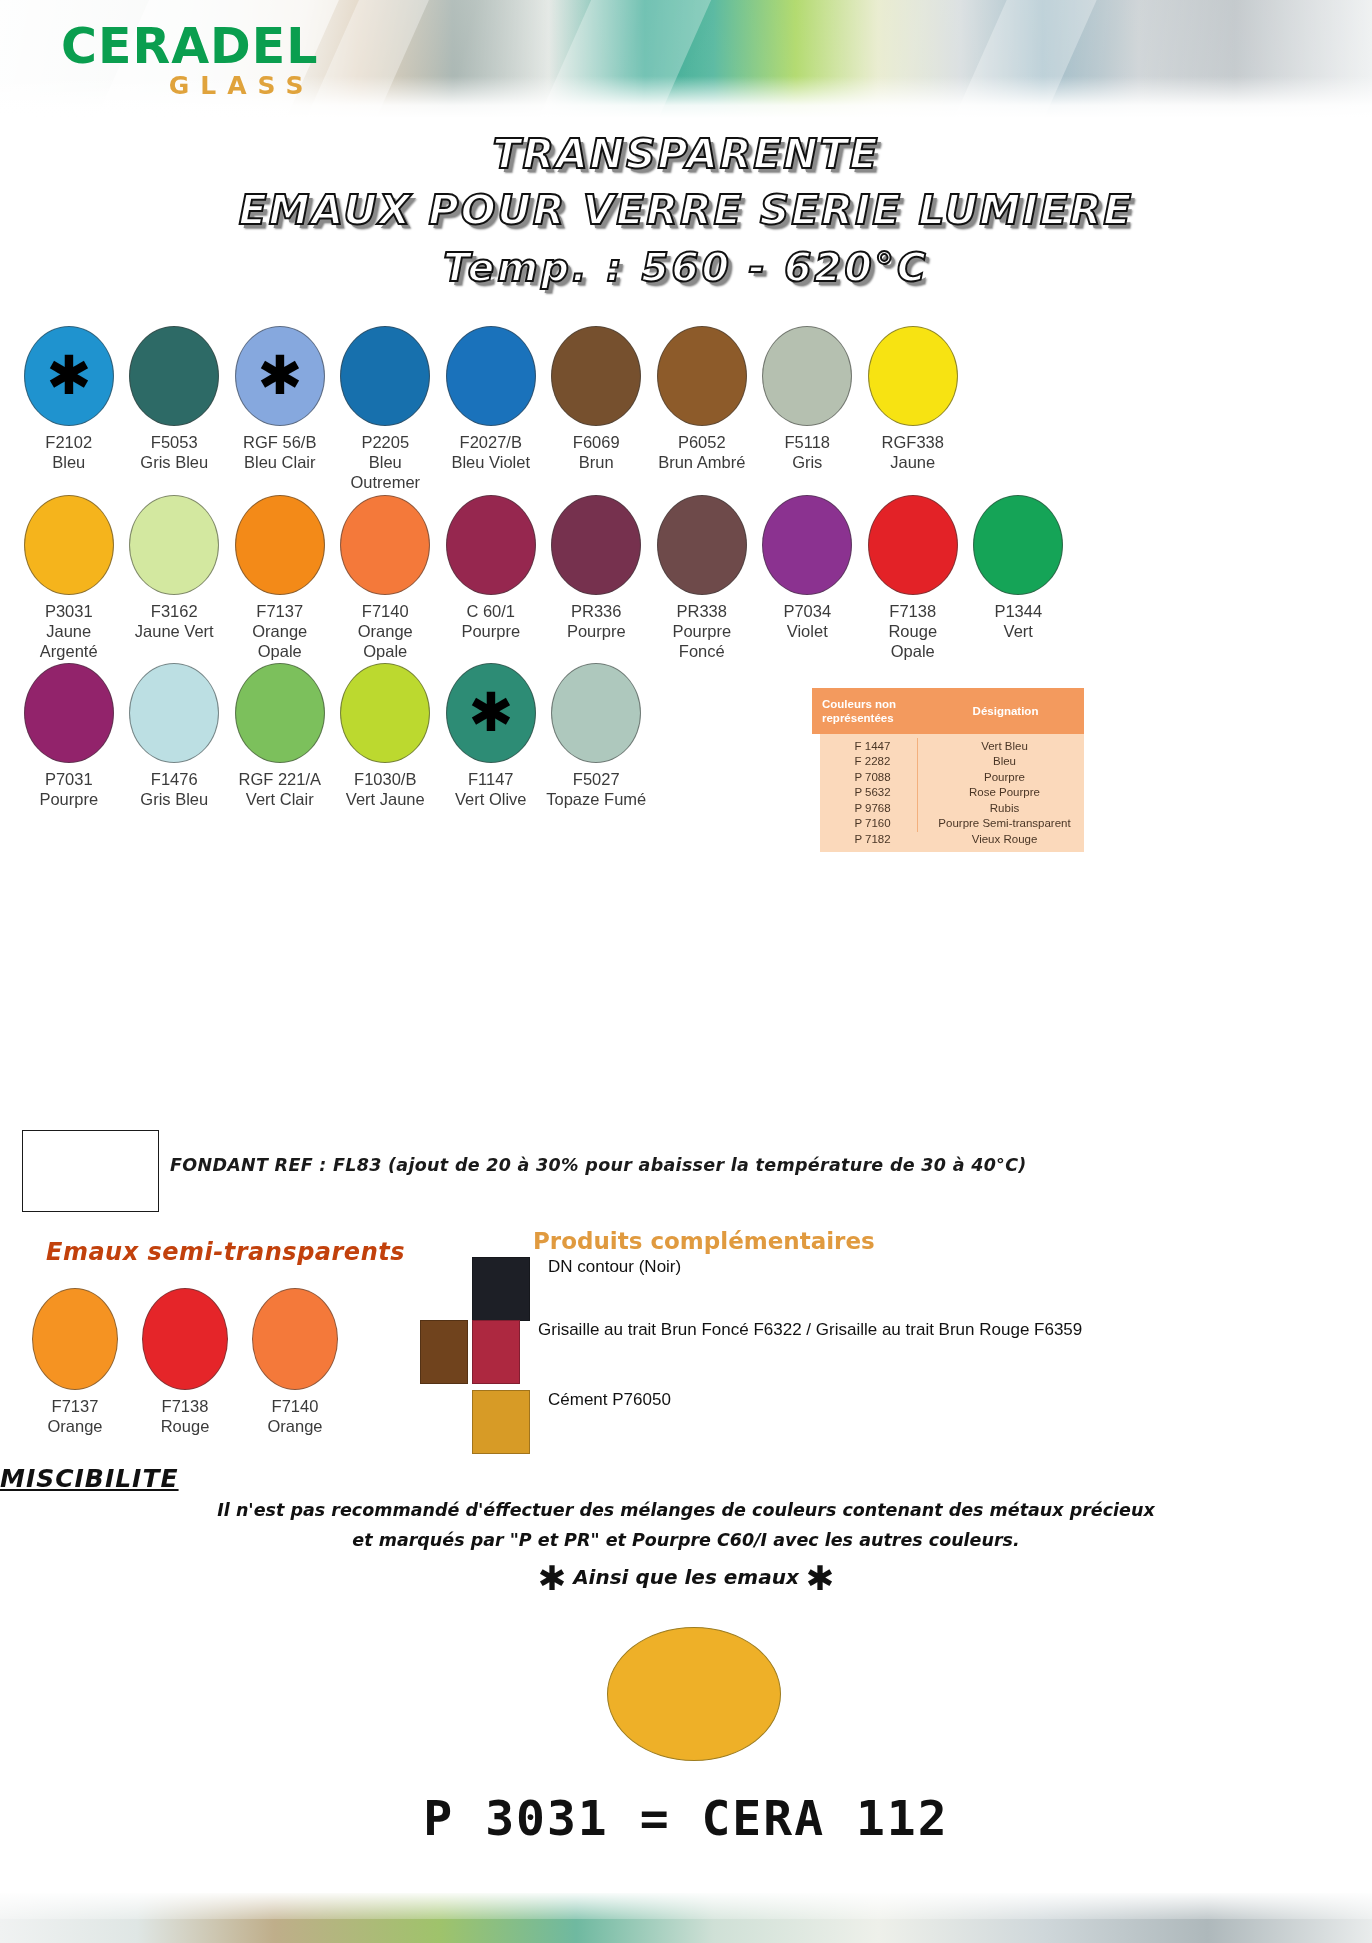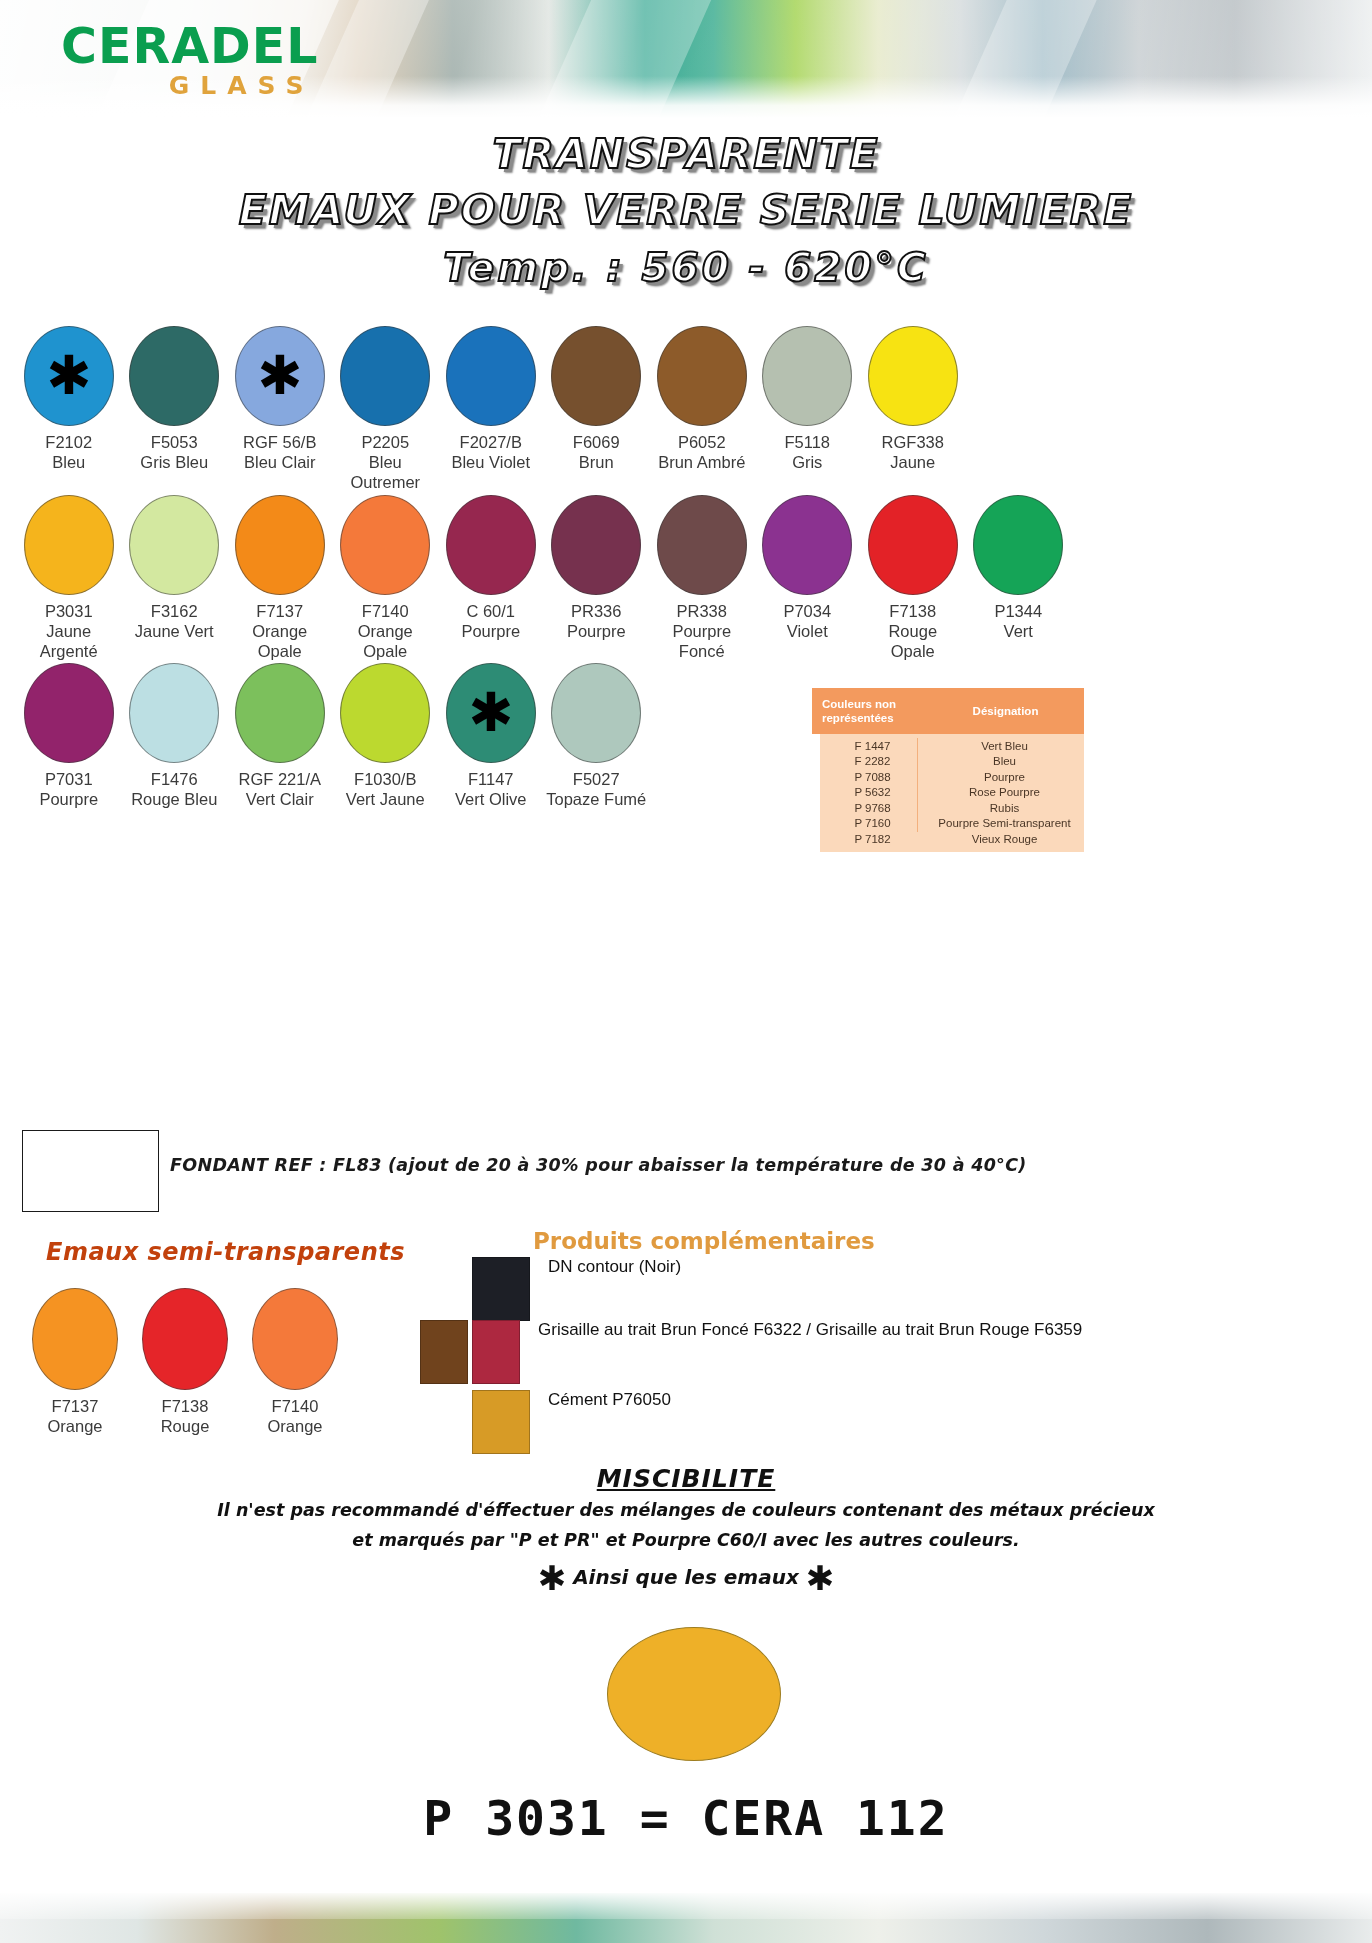--- a/index.html
+++ b/index.html
@@ -112,21 +112,21 @@
     font-family:"DejaVu Sans",sans-serif;font-weight:bold;font-size:23px;color:#e09a3f;}
   .pc-row{position:absolute;display:flex;align-items:flex-start;}
   .pc-sw{width:56px;height:62px;border:1px solid rgba(0,0,0,.25);}
   .pc-sw.small{width:46px;height:62px;}
   .pc-label{font-size:17px;color:#111;margin-left:14px;white-space:nowrap;}
   #pc1{left:472px;top:1257px;}
   #pc2{left:420px;top:1320px;}
   #pc3{left:472px;top:1390px;}
 
   
-  .misc-title{position:absolute;left:0;top:1464px;width:1372px;text-align:center;
+  .misc-title{position:absolute;left:0;top:1464px;width:1372px;text-align:left;
     font-family:"DejaVu Sans",sans-serif;font-style:italic;font-weight:bold;
     font-size:25px;color:#111;text-decoration:underline;letter-spacing:1px;}
   .misc-l1{position:absolute;left:0;top:1500px;width:1372px;text-align:center;
     font-family:"DejaVu Sans",sans-serif;font-style:italic;font-weight:bold;font-size:17.5px;color:#111;}
   .misc-l2{position:absolute;left:0;top:1530px;width:1372px;text-align:center;
     font-family:"DejaVu Sans",sans-serif;font-style:italic;font-weight:bold;font-size:17.5px;color:#111;}
   .misc-l3{position:absolute;left:0;top:1558px;width:1372px;text-align:center;
     font-family:"DejaVu Sans",sans-serif;font-style:italic;font-weight:bold;font-size:20px;color:#111;}
   .misc-l3 .bigstar{font-size:34px;font-style:normal;vertical-align:-6px;}
 
@@ -274,21 +274,21 @@
   </div>
 <div class="grid" id="row3">
     <div class="cell">
       <div class="disc" style="background: rgb(146, 35, 107);"></div>
       <div class="lab">P7031
 Pourpre</div>
     </div>
     <div class="cell">
       <div class="disc" style="background: rgb(188, 223, 227);"></div>
       <div class="lab">F1476
-Rouge Bleu</div>
+Gris Bleu</div>
     </div>
     <div class="cell">
       <div class="disc" style="background: rgb(124, 192, 92);"></div>
       <div class="lab">RGF 221/A
 Vert Clair</div>
     </div>
     <div class="cell">
       <div class="disc" style="background: rgb(188, 217, 47);"></div>
       <div class="lab">F1030/B
 Vert Jaune</div>

